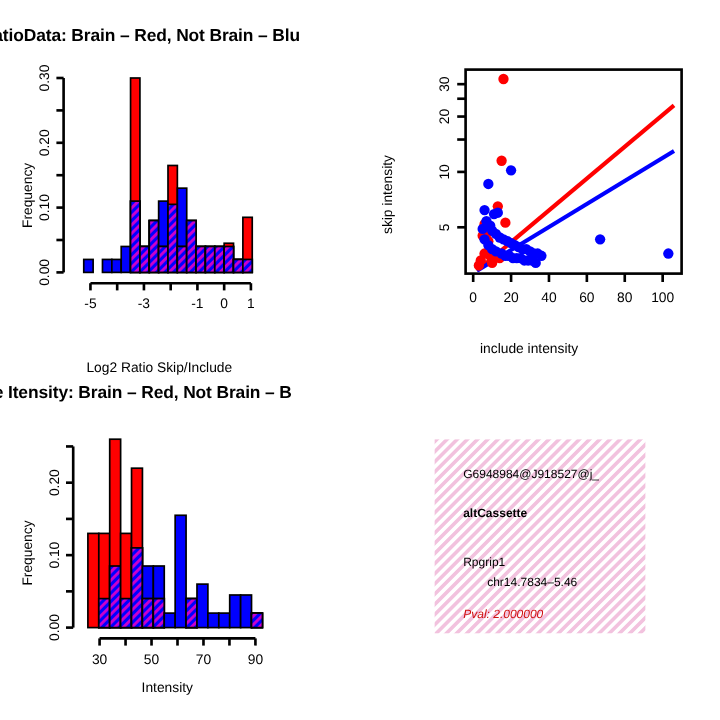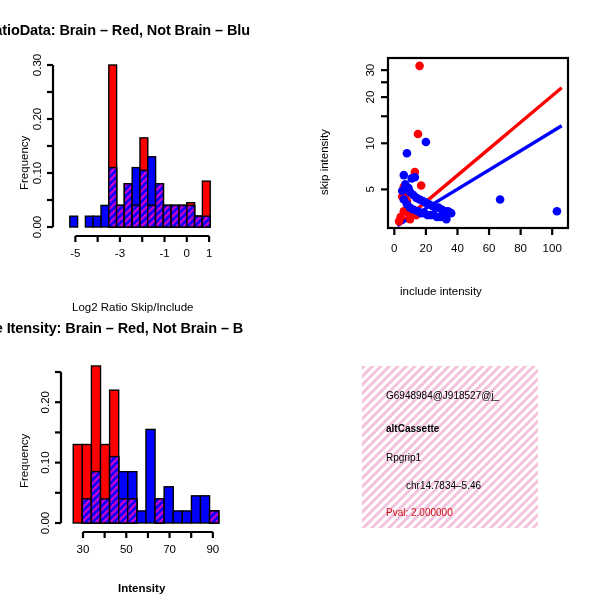--- a/index.html
+++ b/index.html
@@ -220,21 +220,21 @@
       </g>
   </svg>
 </div>
 
 <div class="panel" style="left:0;top:300px;width:280px;height:300px;">
 
   <div class="ttl" style="position:absolute;left:-14px;top:20px;">ne Itensity: Brain – Red, Not Brain – B</div>
 
   <div class="axlab vert" style="position:absolute;left:18px;top:188px;">Frequency</div>
 
-  <div class="axlab" style="position:absolute;left:118px;top:282px;font-weight:bold;">Intensity</div>
+  <div class="axlab" style="position:absolute;left:118px;top:268px;">Intensity</div>
 
   <svg width="280" height="250" style="position:absolute;left:0;top:48px;">
     <g id="ih-bars">
         <rect x="73.24657534246575" y="96.5" width="9.090410958904116" height="78.5" fill="#FF0000" stroke="#000" stroke-width="1.4"></rect>
         <rect x="82.33698630136986" y="150.84615384615384" width="9.090410958904101" height="24.15384615384616" fill="#0000FF" stroke="#000" stroke-width="1.4"></rect>
         <rect x="82.33698630136986" y="96.5" width="9.090410958904101" height="78.5" fill="#FF0000" stroke="#000" stroke-width="1.4"></rect>
         <rect x="82.33698630136986" y="150.84615384615384" width="9.090410958904101" height="24.15384615384616" fill="url(#ih-bars-hatch)" stroke="#000" stroke-width="1.4"></rect>
         <rect x="91.42739726027396" y="123.67307692307692" width="9.090410958904116" height="51.32692307692308" fill="#0000FF" stroke="#000" stroke-width="1.4"></rect>
         <rect x="91.42739726027396" y="18" width="9.090410958904116" height="157" fill="#FF0000" stroke="#000" stroke-width="1.4"></rect>
         <rect x="91.42739726027396" y="123.67307692307692" width="9.090410958904116" height="51.32692307692308" fill="url(#ih-bars-hatch)" stroke="#000" stroke-width="1.4"></rect>
@@ -302,16 +302,16 @@
     <defs>
       <pattern id="pinkhatch" width="6" height="6" patternUnits="userSpaceOnUse" patternTransform="rotate(45)">
         <rect width="6" height="6" fill="#ffffff"></rect>
         <rect width="3" height="6" fill="#F2C2DE"></rect>
       </pattern>
     </defs>
     <rect x="0" y="0" width="176" height="162" fill="url(#pinkhatch)"></rect>
   </svg>
   <div class="infoline" style="top:24px;">G6948984@J918527@j_</div>
   <div class="infoline" style="top:57px;font-weight:bold;">altCassette</div>
-  <div class="infoline" style="top:86px;">Rpgrip1</div>
+  <div class="infoline" style="top:98px;">Rpgrip1</div>
   <div class="infoline" style="top:114px;padding-left:20px;">chr14.7834–5.46</div>
-  <div class="infoline pval" style="top:141px;">Pval: 2.000000</div>
+  <div class="infoline pval" style="top:141px;font-style:italic;">Pval: 2.000000</div>
 </div>
 
 </body></html>

